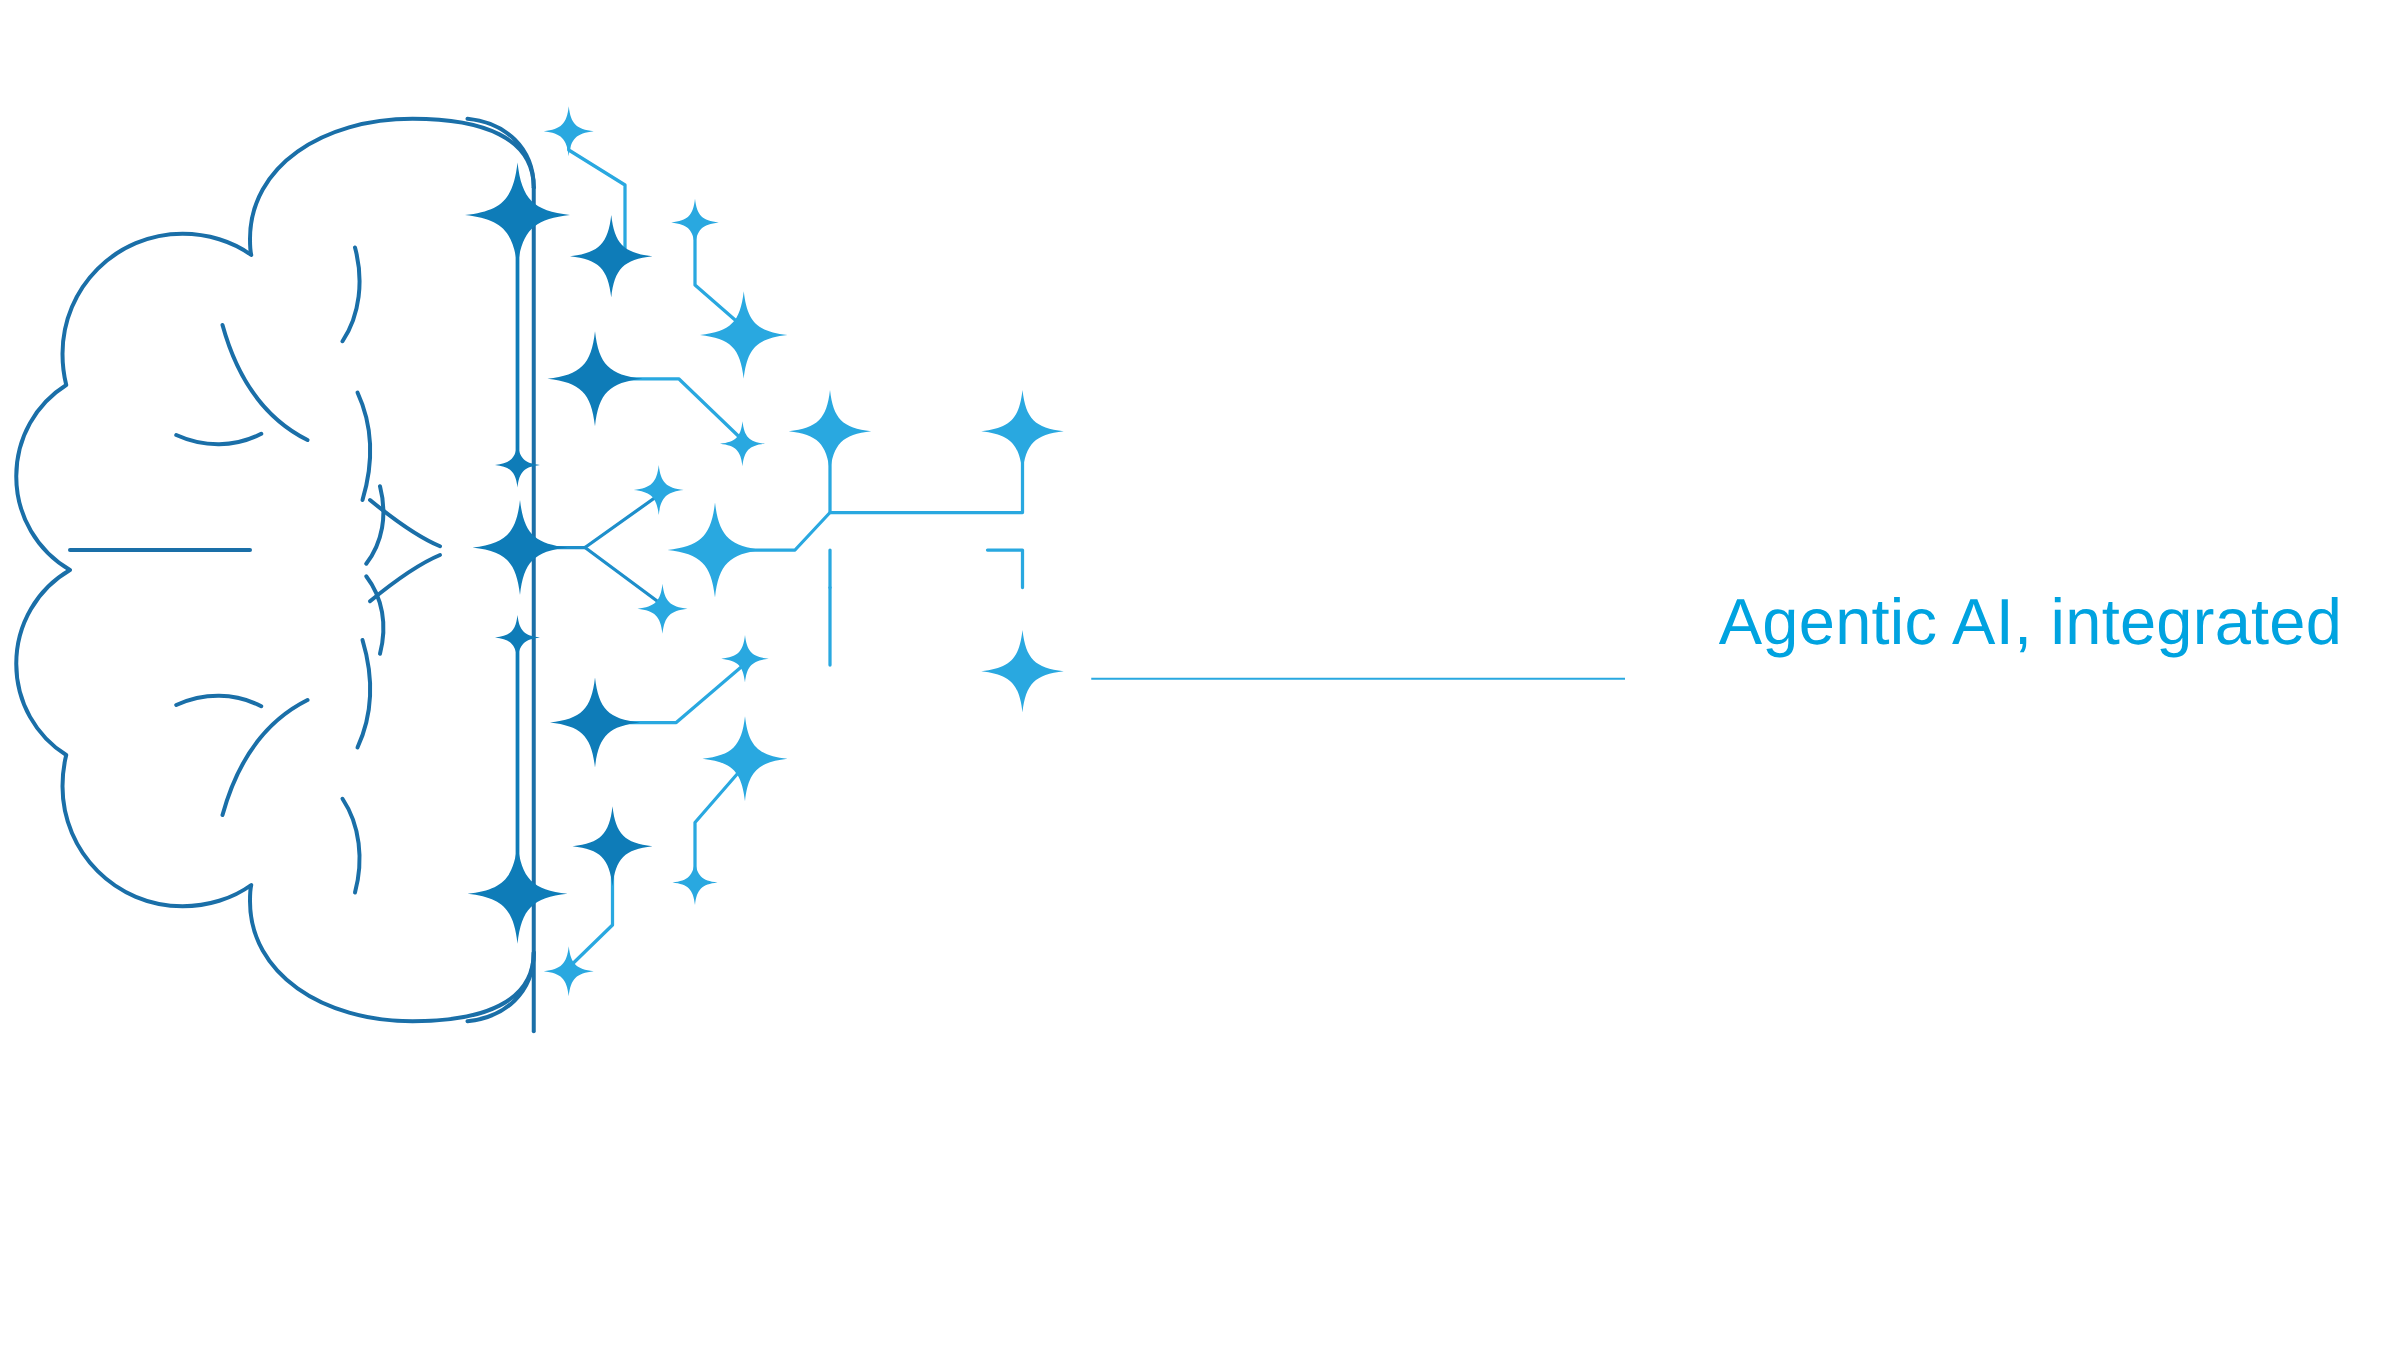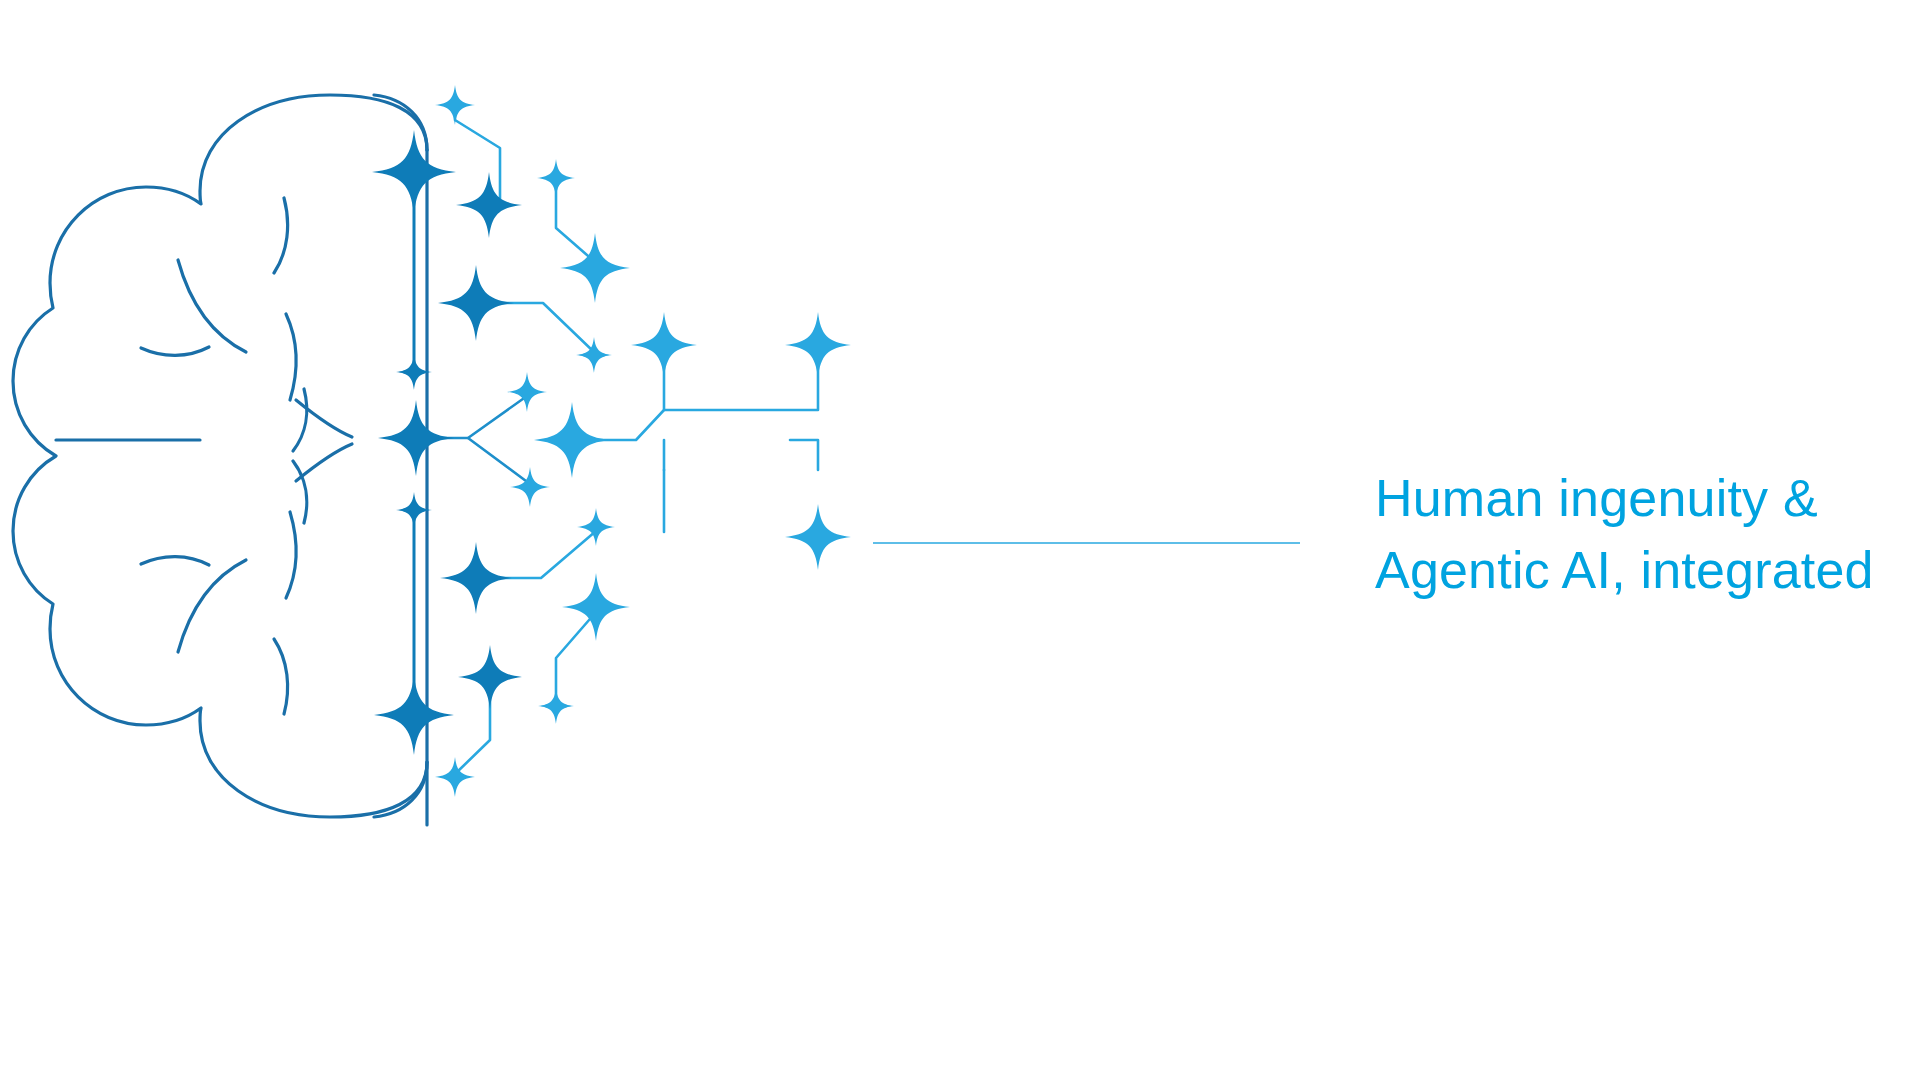--- a/index.html
+++ b/index.html
@@ -143,17 +143,16 @@
       <use href="#sparkle" fill="#29a8e0" transform="translate(556,706) scale(18)"></use>
       <use href="#sparkle" fill="#29a8e0" transform="translate(455,777) scale(20)"></use>
       <use href="#sparkle" fill="#29a8e0" transform="translate(818,345) scale(33)"></use>
       <use href="#sparkle" fill="#29a8e0" transform="translate(818,537) scale(33)"></use>
     </g>
 
     <line x1="873" y1="543" x2="1300" y2="543" stroke="#29a8e0" stroke-width="1.6"></line>
   </svg>
 
   <div id="headline">
-    <span class="hl-line">Human ingenuity &amp;</span>
     <span class="hl-line">Agentic AI, integrated</span>
   </div>
 
 </div>
 
 </body></html>

